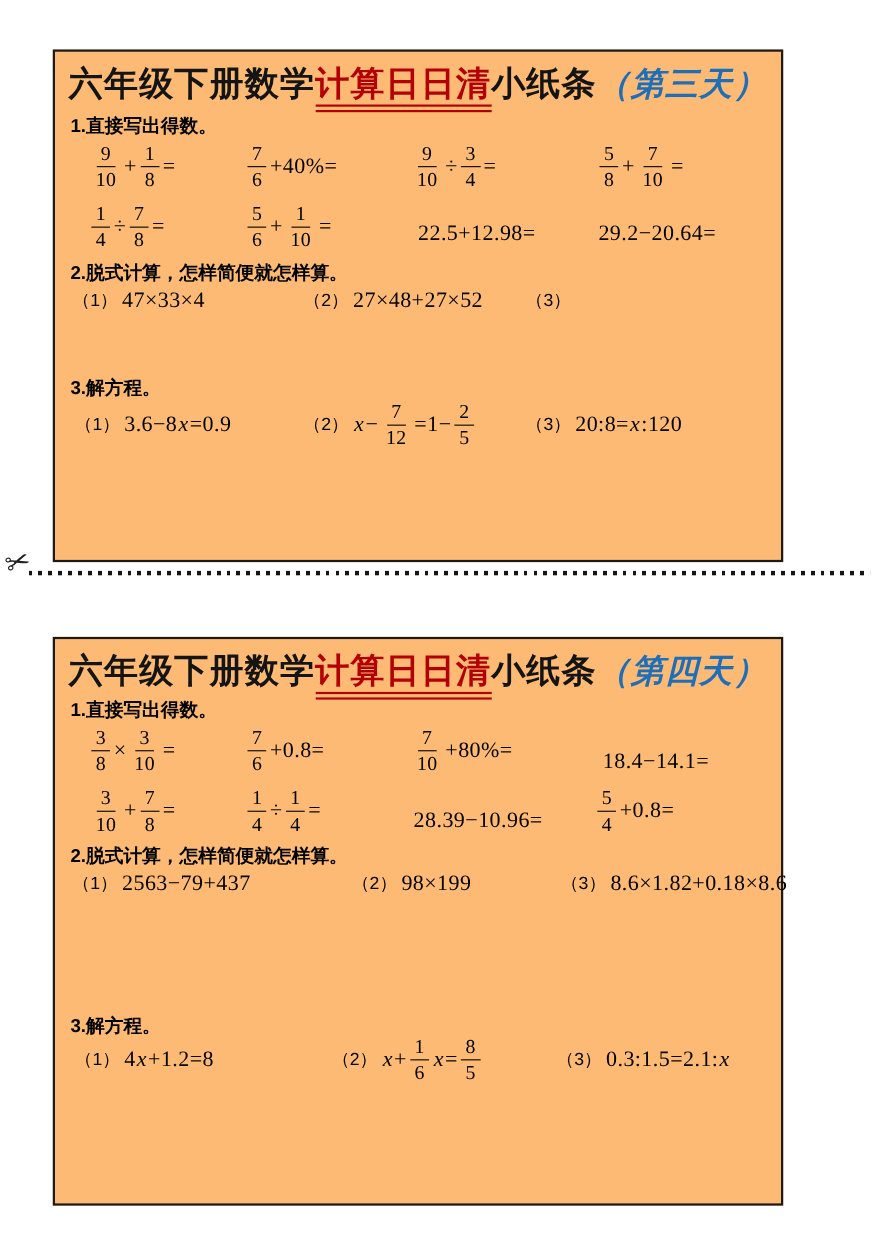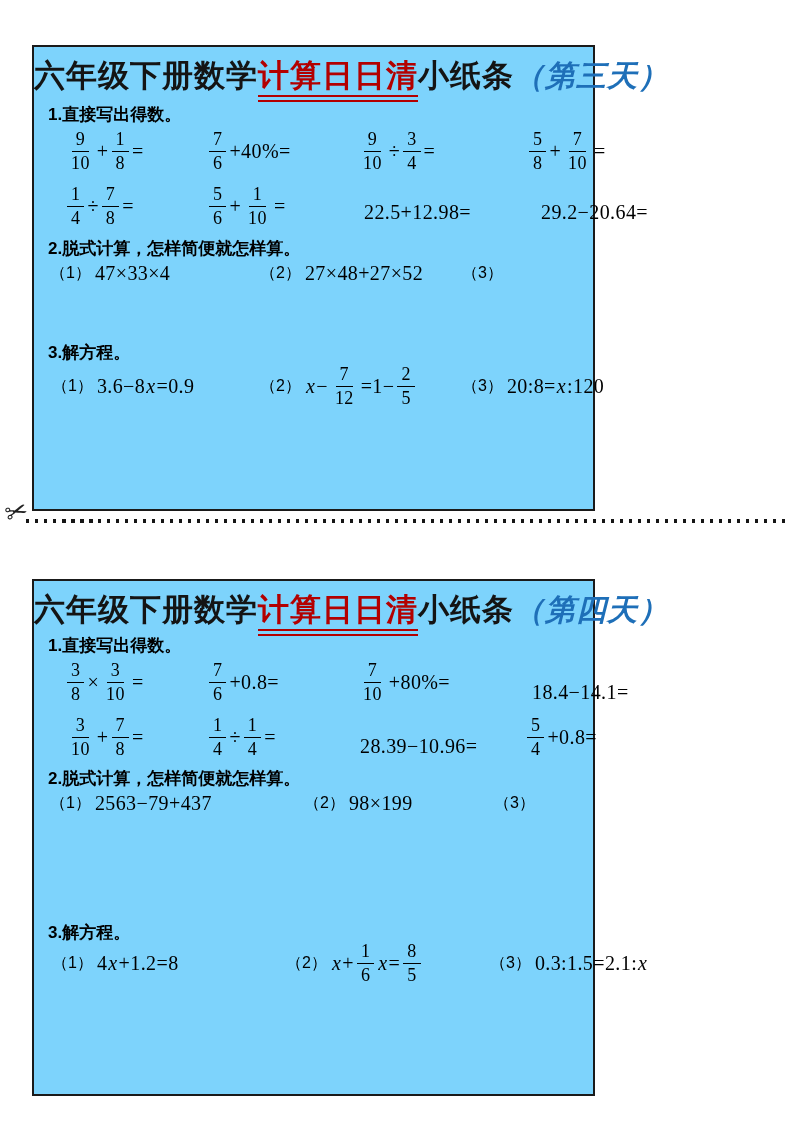--- a/index.html
+++ b/index.html
@@ -10,23 +10,23 @@
   html,body{margin:0;padding:0;background:#ffffff;}
   .sheet{
     position:relative;
     width:793px;height:1122px;
     background:#ffffff;
     font-family:"Liberation Sans",sans-serif;
     color:var(--ink);
     overflow:hidden;
   }
   .box{
-    position:absolute;left:32px;width:563px;
+    position:absolute;left:48px;width:664px;
     border:2px solid #1a1a1a;
-    background:#7dd3fc;
+    background:#fdba74;
     box-sizing:border-box;
   }
   .box1{top:45px;height:466px;}
   .box2{top:537px;height:517px;margin-top:42px;}
   .wtitle{
     position:absolute;left:0;top:8px;width:100%;
     text-align:center;
     font-weight:700;font-size:31px;letter-spacing:1px;
     white-space:nowrap;
   }
@@ -171,21 +171,21 @@
             <span class="den">10</span>
           </span>
           <span>=</span>
         </span>
       </div>
     <div class="slot low" style="left:330px;top:150px;align-items:center;">
         <span class="expr">
           <span>22.5+12.98=</span>
         </span>
       </div>
-    <div class="slot low" style="left:494px;top:150px;margin-left:13px;">
+    <div class="slot low" style="left:494px;top:150px;">
         <span class="expr">
           <span>29.2−20.64=</span>
         </span>
       </div>
 
     <div class="qlabel" style="left:14px;top:190px;">2.脱式计算，怎样简便就怎样算。</div>
 
     <div class="slot low" style="left:16px;top:208px;height:36px;">
       <span class="qnum">（1）</span>
         <span class="expr">
@@ -338,20 +338,23 @@
         </span>
     </div>
     <div class="slot low" style="left:270px;top:204px;height:36px;">
       <span class="qnum">（2）</span>
         <span class="expr">
           <span>98×199</span>
         </span>
     </div>
     <div class="slot low" style="left:460px;top:204px;height:36px;">
       <span class="qnum">（3）</span>
+        <span class="expr">
+          <span>8.6×1.82+0.18×8.6</span>
+        </span>
     </div>
 
     <div class="qlabel" style="left:14px;top:340px;">3.解方程。</div>
 
     <div class="slot" style="left:18px;top:352px;height:60px;">
       <span class="qnum">（1）</span>
         <span class="expr">
           <span>4</span>
           <i>x</i>
           <span>+1.2=8</span>

